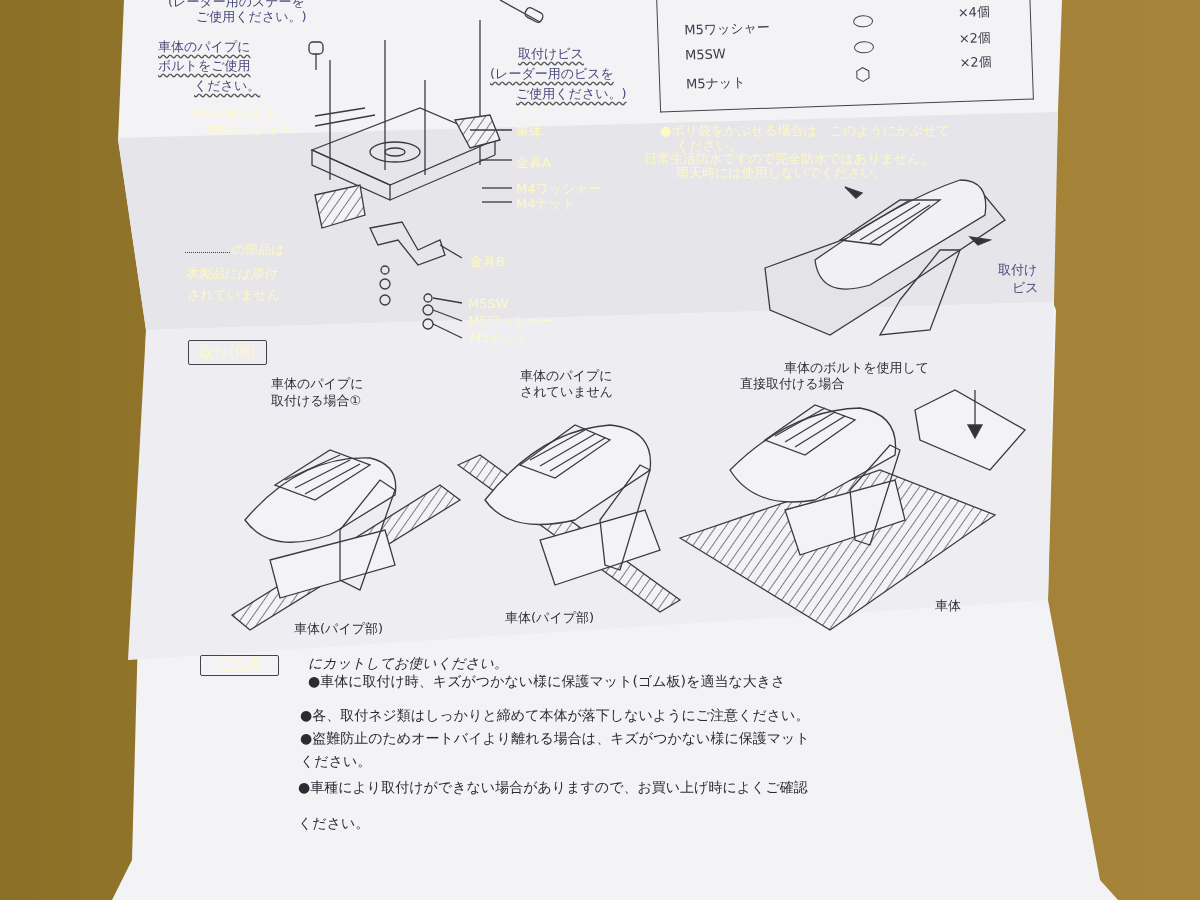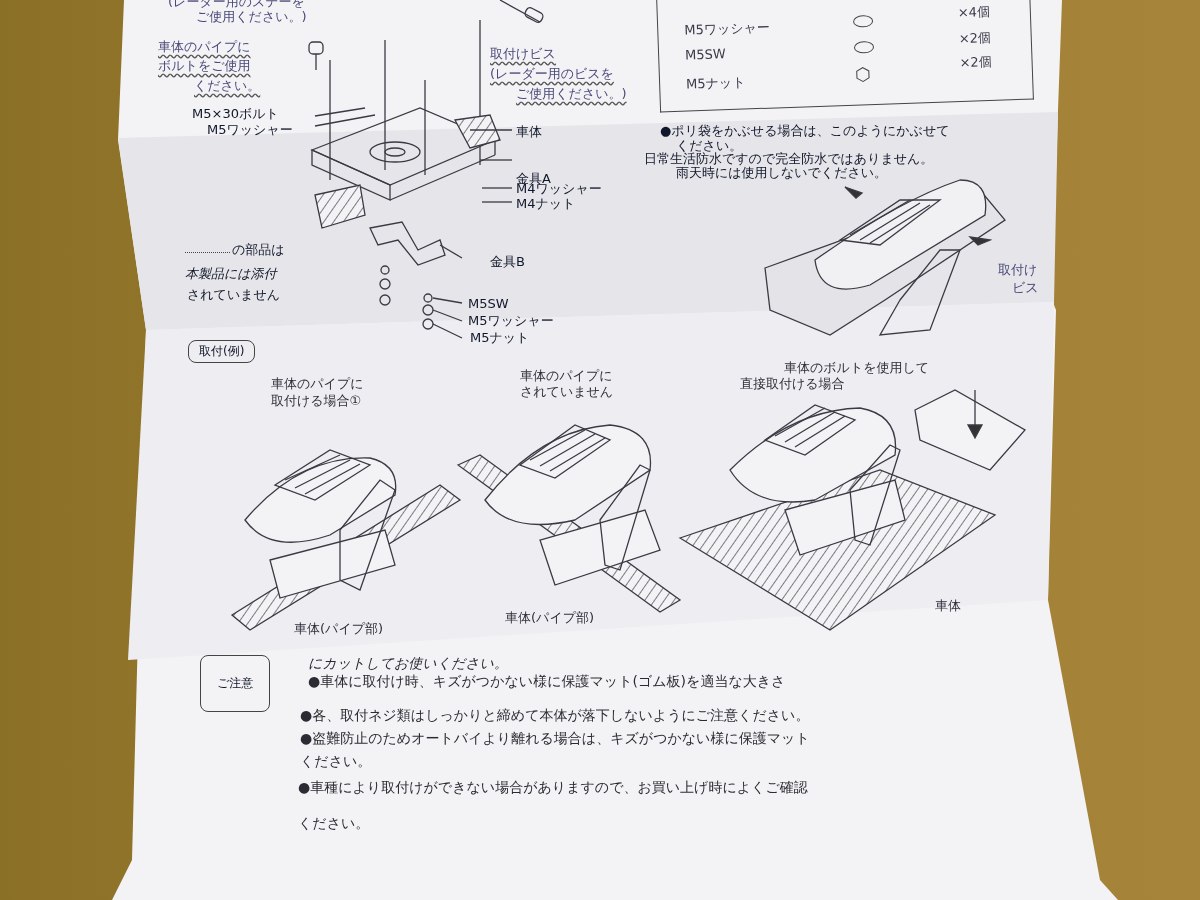--- a/index.html
+++ b/index.html
@@ -1,23 +1,23 @@
 <!DOCTYPE html>
 <html><head>
 <meta charset="utf-8">
 <style>
   html,body{margin:0;padding:0;}
   body{width:1200px;height:900px;position:relative;overflow:hidden;background:#9c7c2e;font-family:"DejaVu Sans","Liberation Sans",sans-serif;color:#2a2a35;}
   .bg{position:absolute;left:0;top:0;width:1200px;height:900px;background:linear-gradient(90deg,#8a6f26 0%,#9a7b30 30%,#a6843a 100%);}
   .paper{position:absolute;left:0;top:0;width:1200px;height:900px;}
-  .t{position:absolute;white-space:nowrap;font-size:13px;line-height:16px;color:#0f172a;}
+  .t{position:absolute;white-space:nowrap;font-size:13px;line-height:16px;color:#fef9c3;}
   .t.blue{color:#4a4a7a;}
   .wavy{text-decoration:underline wavy #555;text-underline-offset:3px;}
   .caption{position:absolute;font-size:13px;line-height:16px;color:#2f2f3c;white-space:nowrap;}
-  .boxlabel{position:absolute;border:1.5px solid #444;border-radius:8px;padding:2px 10px;font-size:12px;color:#0f172a;background:transparent;}
+  .boxlabel{position:absolute;border:1.5px solid #444;border-radius:2px;padding:2px 10px;font-size:15px;color:#fef9c3;background:transparent;}
   .parts{position:absolute;left:658px;top:-10px;width:372px;height:115px;border:1.5px solid #444;border-top:none;transform:rotate(-2deg);}
   .parts .row{position:absolute;left:26px;font-size:13px;color:#3a3a4a;}
   .parts .qty{position:absolute;font-size:13px;color:#3a3a4a;}
   .note{position:absolute;font-size:14px;line-height:22px;color:#2b2b33;white-space:nowrap;}
   svg{position:absolute;left:0;top:0;}
 </style>
 </head>
 <body>
 
 <div class="bg"></div>
@@ -140,28 +140,28 @@
   <span style="position:absolute;left:195px;top:78px;font-size:18px;line-height:14px;color:#444;">⬡</span>
 </div>
 
 <div class="t blue" style="left:168px;top:-6px;">(レーダー用のステーを</div>
 <div class="t blue" style="left:196px;top:9px;">ご使用ください。)</div>
 <div class="t blue wavy" style="left:158px;top:39px;">車体のパイプに</div>
 <div class="t blue wavy" style="left:158px;top:58px;">ボルトをご使用</div>
 <div class="t blue wavy" style="left:194px;top:78px;">ください。</div>
 <div class="t" style="left:192px;top:106px;">M5×30ボルト</div>
 <div class="t" style="left:207px;top:122px;">M5ワッシャー</div>
-<div class="t blue wavy" style="left:490px;top:46px;">取付けビス</div>
+<div class="t blue wavy" style="left:518px;top:46px;">取付けビス</div>
 <div class="t blue wavy" style="left:490px;top:66px;">(レーダー用のビスを</div>
 <div class="t blue wavy" style="left:516px;top:86px;">ご使用ください。)</div>
 <div class="t" style="left:516px;top:124px;">車体</div>
-<div class="t" style="left:516px;top:171px;">金具A</div>
+<div class="t" style="left:516px;top:155px;">金具A</div>
 <div class="t" style="left:516px;top:181px;">M4ワッシャー</div>
 <div class="t" style="left:516px;top:196px;">M4ナット</div>
-<div class="t" style="left:470px;top:254px;margin-left:20px;">金具B</div>
+<div class="t" style="left:470px;top:254px;">金具B</div>
 <div class="t" style="left:468px;top:296px;">M5SW</div>
 <div class="t" style="left:468px;top:313px;">M5ワッシャー</div>
 <div class="t" style="left:470px;top:330px;">M5ナット</div>
 <div class="t" style="left:232px;top:242px;">の部品は</div>
 <div class="t" style="left:185px;top:266px;font-style:italic;">本製品には添付</div>
 <div class="t" style="left:187px;top:287px;">されていません</div>
 <div style="position:absolute;left:185px;top:252px;width:45px;border-bottom:1.5px dotted #444;"></div>
 
 <div class="t" style="left:660px;top:123px;">●ポリ袋をかぶせる場合は、このようにかぶせて</div>
 <div class="t" style="left:676px;top:138px;">ください。</div>
@@ -174,20 +174,20 @@
 <div class="caption" style="left:271px;top:376px;">車体のパイプに</div>
 <div class="caption" style="left:271px;top:393px;">取付ける場合①</div>
 <div class="caption" style="left:520px;top:368px;">車体のパイプに</div>
 <div class="caption" style="left:520px;top:384px;">されていません</div>
 <div class="caption" style="left:740px;top:360px;margin-left:44px;">車体のボルトを使用して</div>
 <div class="caption" style="left:740px;top:376px;">直接取付ける場合</div>
 <div class="caption" style="left:294px;top:621px;">車体(パイプ部)</div>
 <div class="caption" style="left:505px;top:610px;">車体(パイプ部)</div>
 <div class="caption" style="left:935px;top:598px;">車体</div>
 
-<div class="boxlabel" style="left:200px;top:655px;padding:19px 16px;">ご注意</div>
+<div class="boxlabel" style="left:200px;top:655px;padding:0 16px;">ご注意</div>
 <div class="note" style="left:308px;top:670px;">●車体に取付け時、キズがつかない様に保護マット(ゴム板)を適当な大きさ</div>
 <div class="note" style="left:308px;top:652px;font-style:italic;">  にカットしてお使いください。</div>
 <div class="note" style="left:300px;top:704px;">●各、取付ネジ類はしっかりと締めて本体が落下しないようにご注意ください。</div>
 <div class="note" style="left:300px;top:727px;">●盗難防止のためオートバイより離れる場合は、キズがつかない様に保護マット</div>
 <div class="note" style="left:300px;top:750px;">  ください。</div>
 <div class="note" style="left:298px;top:776px;">●車種により取付けができない場合がありますので、お買い上げ時によくご確認</div>
 <div class="note" style="left:298px;top:812px;">  ください。</div>
 
 </body></html>

